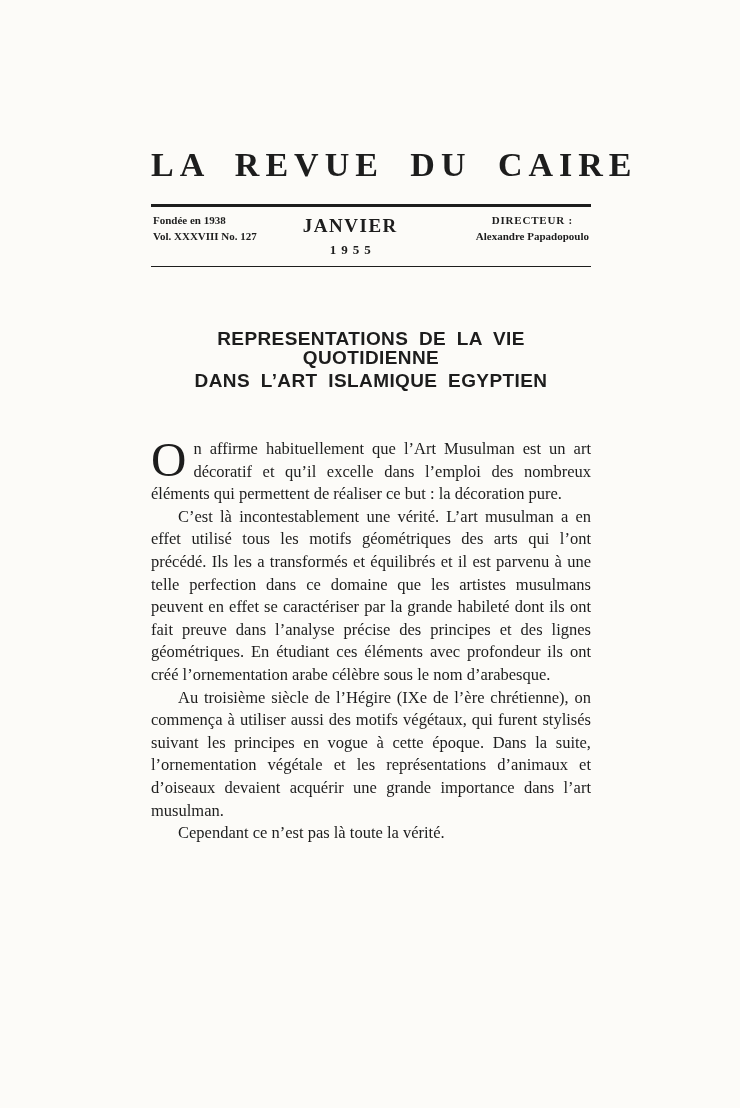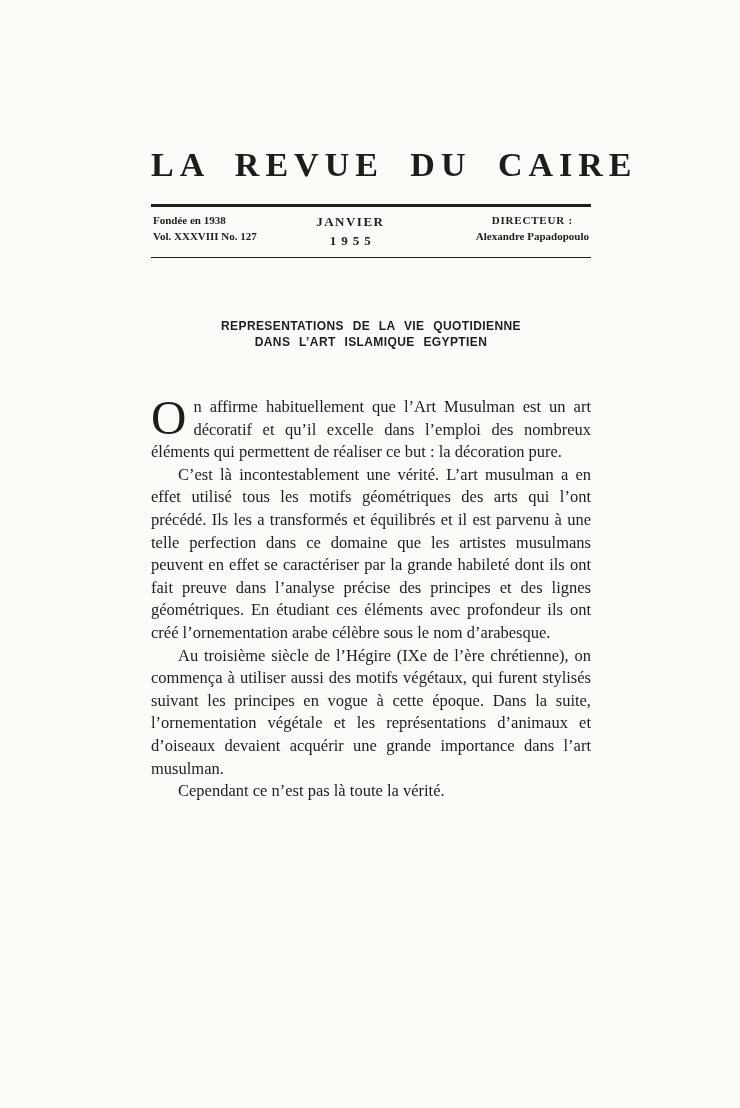--- a/index.html
+++ b/index.html
@@ -47,37 +47,37 @@
     justify-content: space-between;
     padding: 5px 2px 6px 2px;
     font-size: 11px;
     font-weight: 700;
     line-height: 1.5;
   }
   .info-left  { text-align: left; }
   .info-center { text-align: center; }
   .info-right { text-align: center; margin-left: 32px; }
   .issue-month {
-    font-size: 13px;
+    font-size: 19px;
     letter-spacing: 1.5px;
   }
   .issue-year {
     font-size: 13px;
     letter-spacing: 5px;
     margin-right: -5px; 
   }
   .director-label { letter-spacing: 0.8px; }
   .director-name  { font-size: 11px; }
 
   
   .article-title {
     margin: 62px 0 0 0;
     text-align: center;
     font-family: "Liberation Sans", sans-serif;
-    font-size: 12px;
+    font-size: 19px;
     font-weight: 700;
     letter-spacing: 0.4px;
     word-spacing: 5px;
     line-height: 1;
     color: var(--ink, #1d1d1d);
   }
   .article-title .title-line { display: block; }
   .article-title .title-line + .title-line { margin-top: 4px; }
 
   .article-body {

